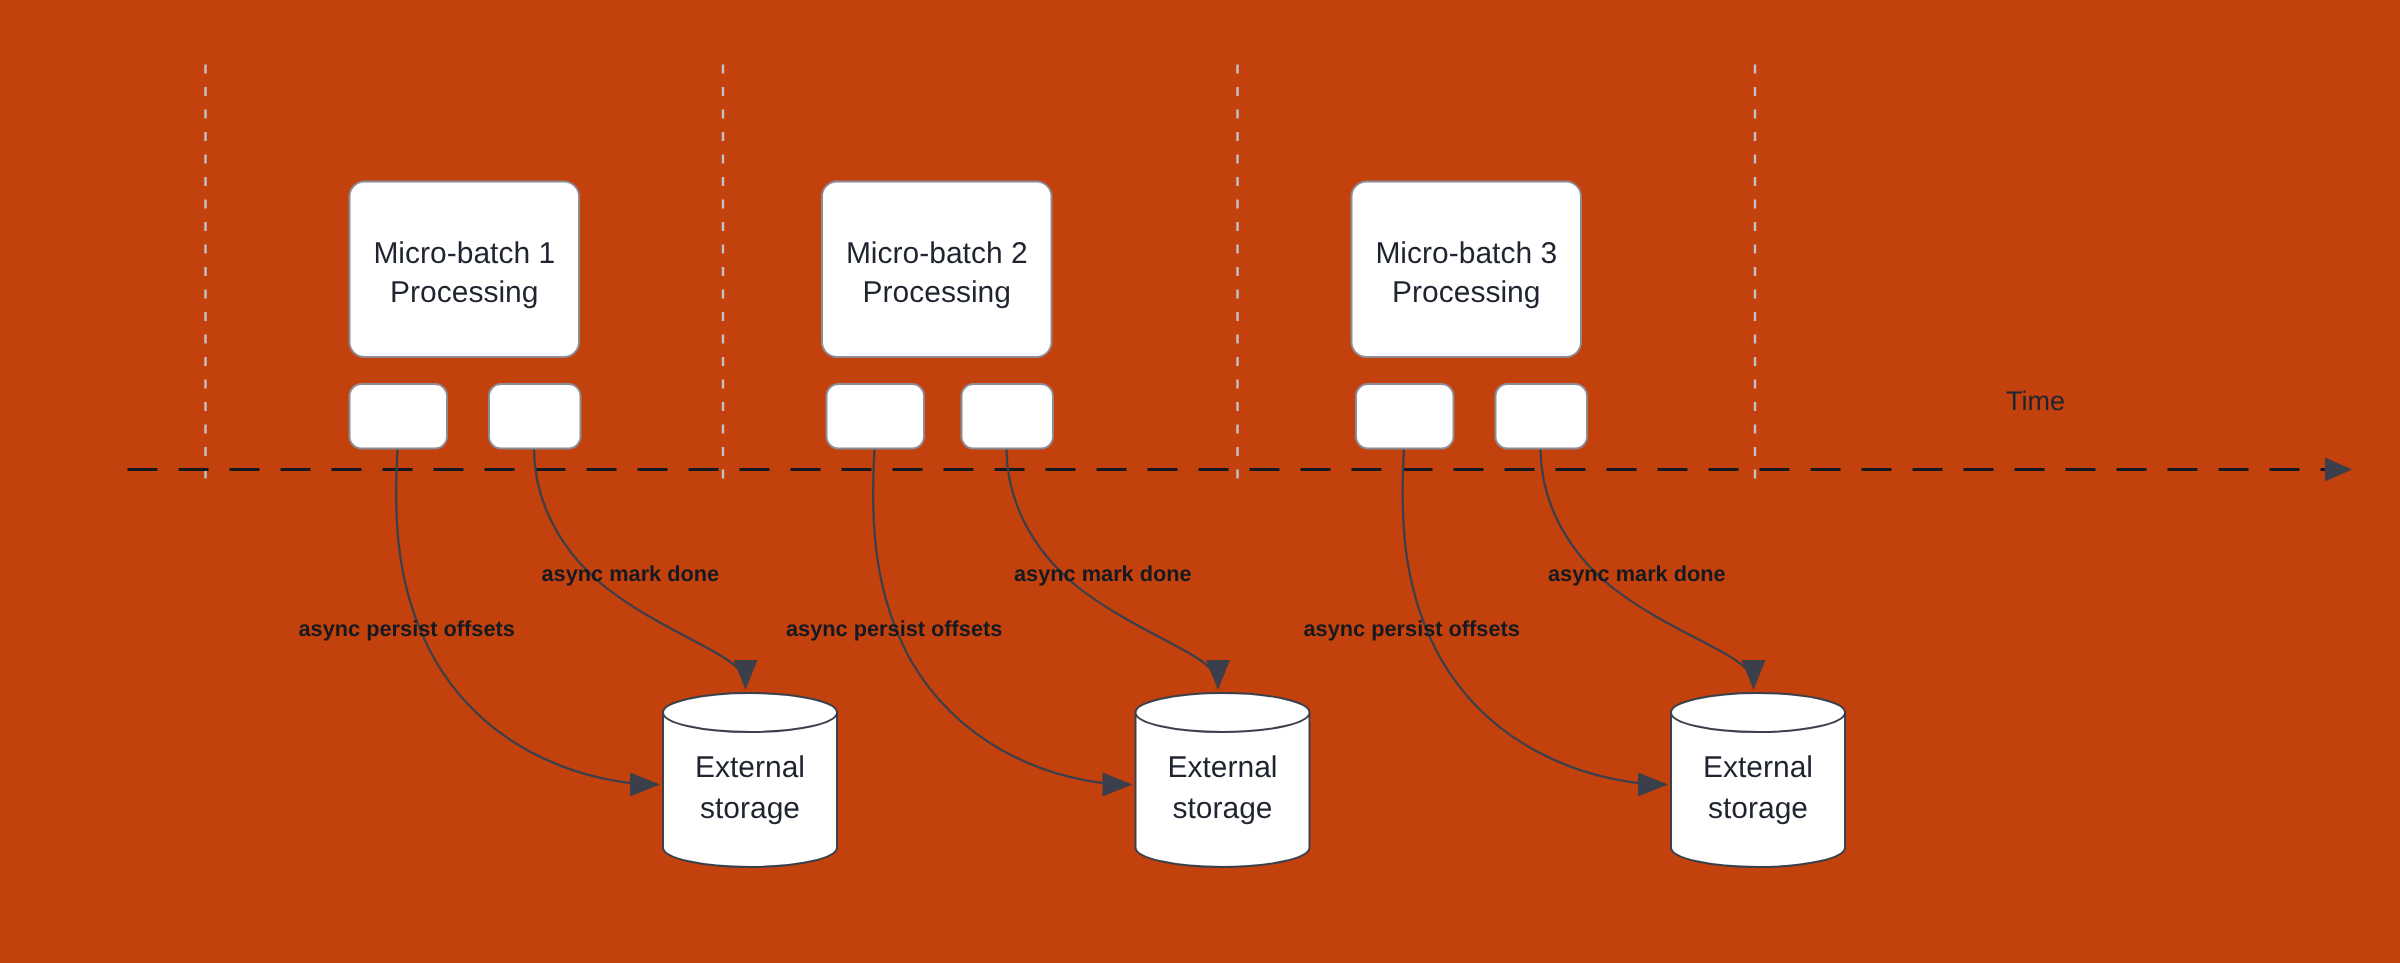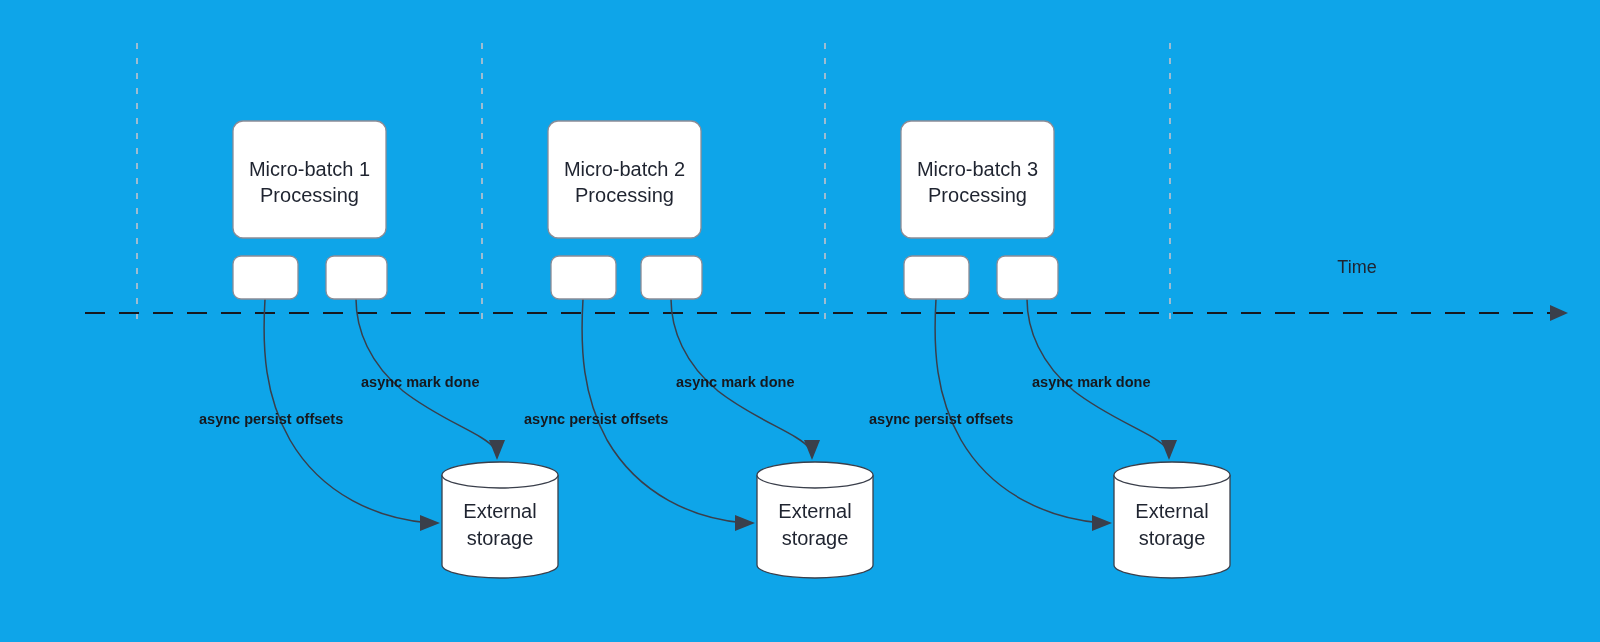--- a/index.html
+++ b/index.html
@@ -4,21 +4,21 @@
 <style>
   html, body {
     margin: 0;
     padding: 0;
     background: #ffffff;
   }
   #diagram-root {
     position: relative;
     width: 1600px;
     height: 642px;
-    background: #0ea5e9;
+    background: #c2410c;
     font-family: "Liberation Sans", sans-serif;
     overflow: hidden;
   }
   #diagram-svg {
     position: absolute;
     left: 0;
     top: 0;
     width: 1600px;
     height: 642px;
   }

